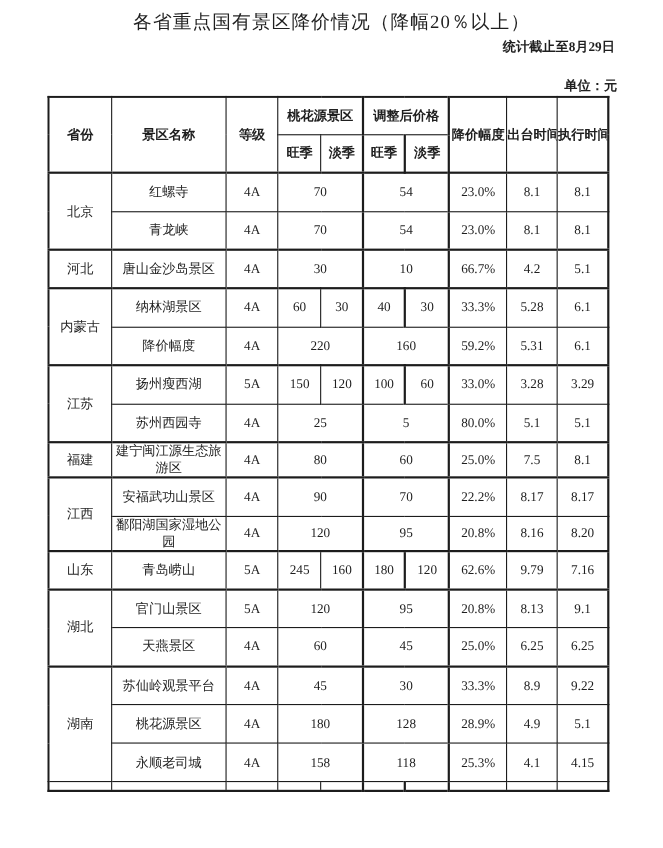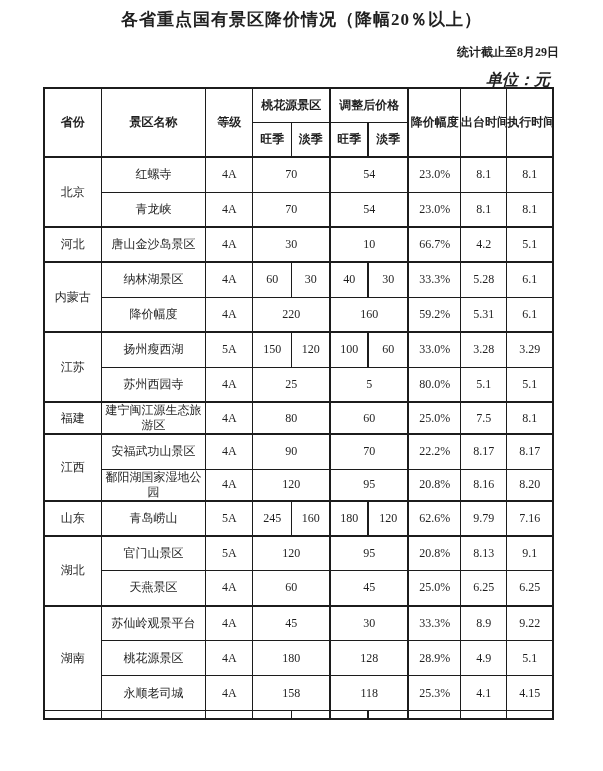--- a/index.html
+++ b/index.html
@@ -2,24 +2,24 @@
 <html><head>
 <meta charset="utf-8">
 <style>
   html,body{margin:0;padding:0;}
   body{
     width:603px;height:771px;background:#ffffff;position:relative;
     font-family:"Liberation Serif","DejaVu Serif",serif;color:#1f1f1f;
   }
   .title{
     position:absolute;top:8px;left:0;width:603px;text-align:center;
-    font-size:17px;font-weight:bold;letter-spacing:1px;
+    font-size:17px;font-weight:normal;letter-spacing:1px;
   }
-  .subtitle{position:absolute;top:44px;right:44px;font-size:12px;font-weight:bold;}
-  .unit{position:absolute;top:70px;right:53px;font-size:16px;font-weight:bold;font-style:italic;}
+  .subtitle{position:absolute;top:34px;right:44px;font-size:12px;font-weight:bold;}
+  .unit{position:absolute;top:70px;right:42px;font-size:12px;font-weight:bold;}
   .table-wrap{position:absolute;top:87px;left:43px;width:518px;height:646px;overflow:hidden;}
   table{border-collapse:collapse;table-layout:fixed;width:511px;border:2px solid #1c1c1c;}
   th,td{
     border:1px solid #1c1c1c;text-align:center;vertical-align:middle;
     font-size:12px;padding:0 2px;line-height:15px;overflow:hidden;
   }
   th{font-weight:bold;white-space:nowrap;padding:0;}
   thead tr:first-child{height:34px;}
   thead tr:last-child{height:35px;}
   tbody tr{height:35px;}

